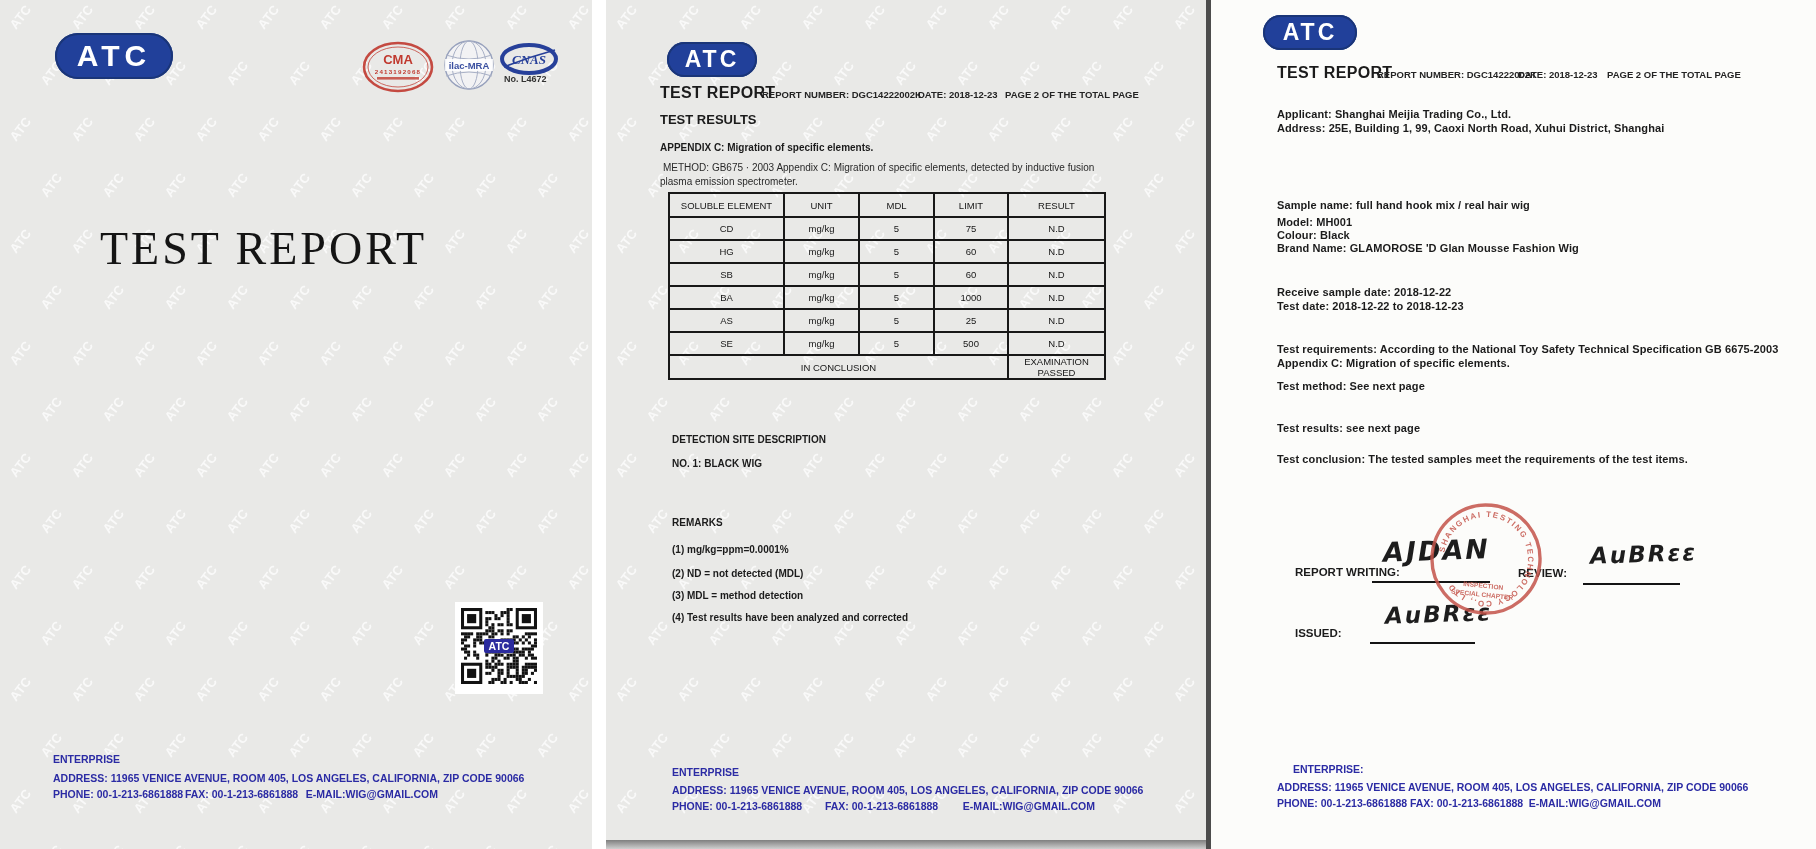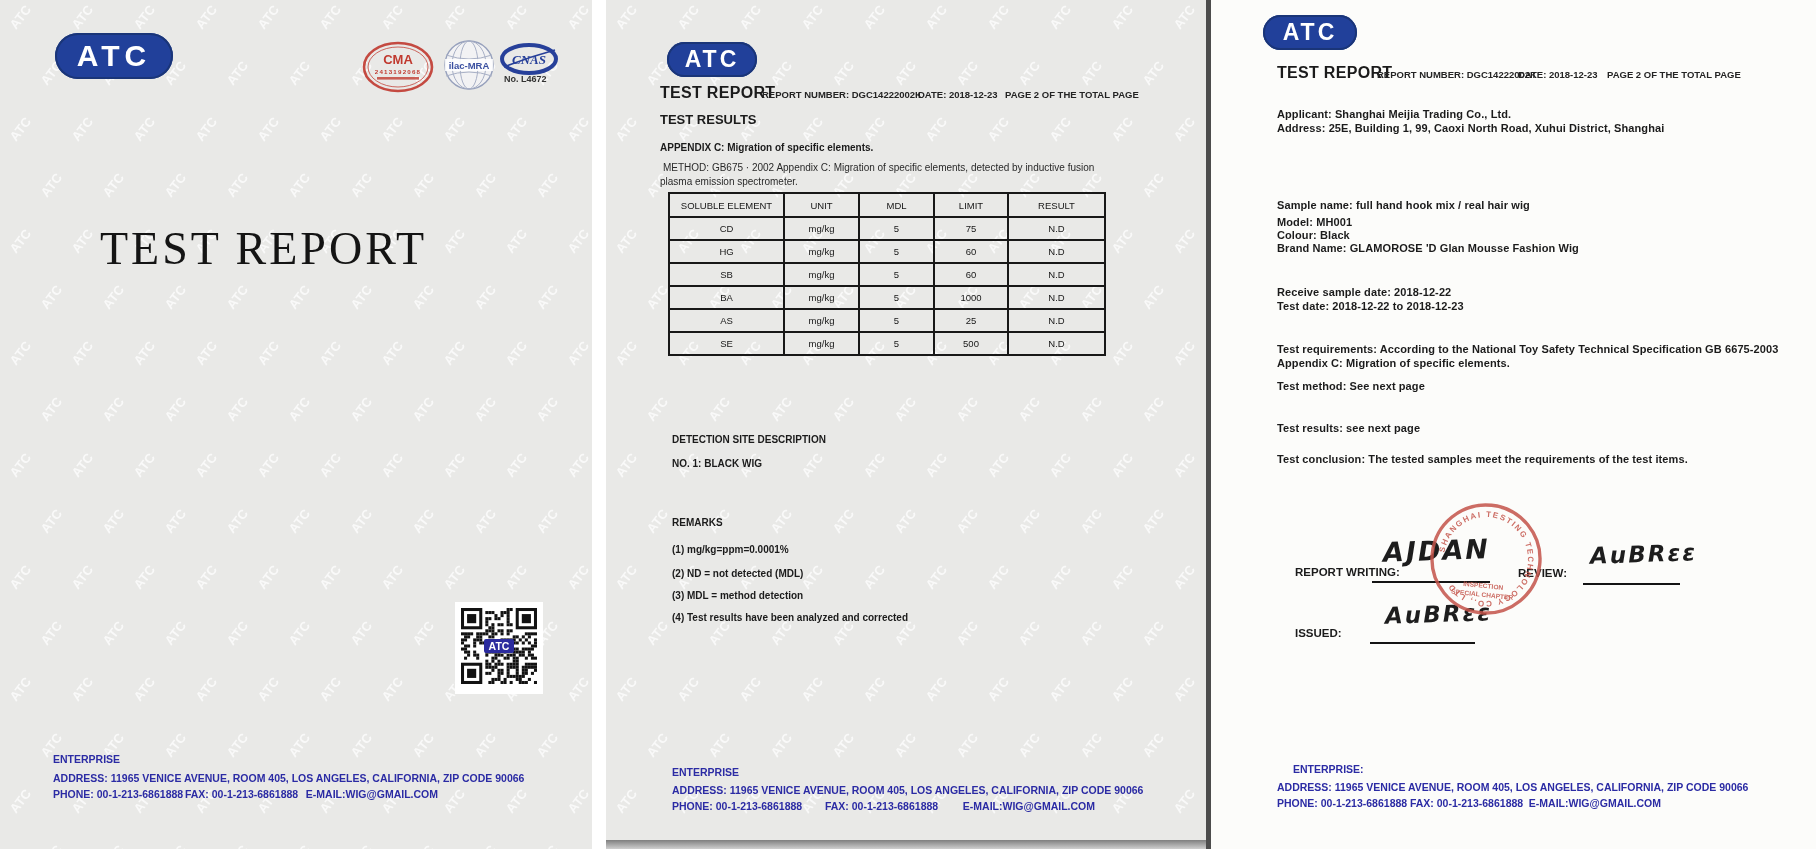--- a/index.html
+++ b/index.html
@@ -360,21 +360,21 @@
       <span>ATC</span>
     </div>
 
     <div class="t h-title" style="left:54px;top:84px;">TEST REPORT</div>
     <div class="t meta" style="left:156px;top:89px;">REPORT NUMBER: DGC14222002K</div>
     <div class="t meta" style="left:312px;top:89px;">DATE: 2018-12-23</div>
     <div class="t meta" style="left:399px;top:89px;">PAGE 2 OF THE TOTAL PAGE</div>
 
     <div class="t sec" style="left:54px;top:112px;">TEST RESULTS</div>
     <div class="t sb" style="left:54px;top:142px;">APPENDIX C: Migration of specific elements.</div>
-    <div class="t sn" style="left:57px;top:162px;">METHOD: GB675 · 2002 Appendix C: Migration of specific elements, detected by inductive fusion</div>
+    <div class="t sn" style="left:57px;top:162px;">METHOD: GB675 · 2003 Appendix C: Migration of specific elements, detected by inductive fusion</div>
     <div class="t sn" style="left:54px;top:176px;">plasma emission spectrometer.</div>
 
     <table class="results" style="left:62px;top:192px;width:436px;">
       <colgroup>
           <col style="width:115px">
           <col style="width:75px">
           <col style="width:75px">
           <col style="width:74px">
           <col style="width:97px">
         </colgroup>
@@ -421,20 +421,24 @@
             <td>25</td>
             <td>N.D</td>
       </tr>
       <tr>
         <td>SE</td>
             <td>mg/kg</td>
             <td>5</td>
             <td>500</td>
             <td>N.D</td>
       </tr>
+      <tr>
+        <td colspan="4">IN CONCLUSION</td>
+        <td class="concl-val">EXAMINATION PASSED</td>
+      </tr>
     </tbody>
       </table>
 
     <div class="t sb" style="left:66px;top:434px;">DETECTION SITE DESCRIPTION</div>
     <div class="t sb" style="left:66px;top:458px;">NO. 1: BLACK WIG</div>
 
     <div class="t sb" style="left:66px;top:517px;">REMARKS</div>
     <div class="t sb" style="left:66px;top:544px;">(1) mg/kg=ppm=0.0001%</div>
     <div class="t sb" style="left:66px;top:568px;">(2) ND = not detected (MDL)</div>
     <div class="t sb" style="left:66px;top:590px;">(3) MDL = method detection</div>

